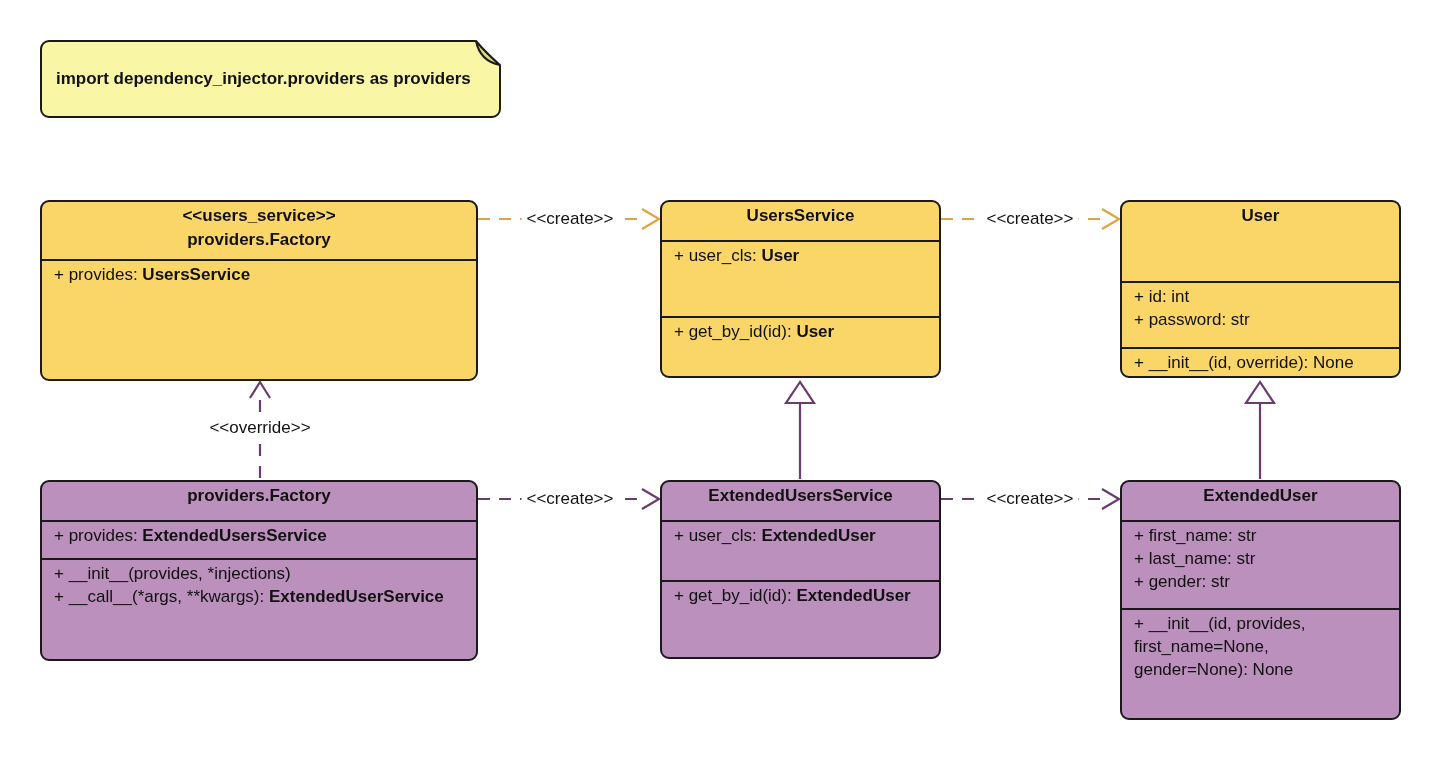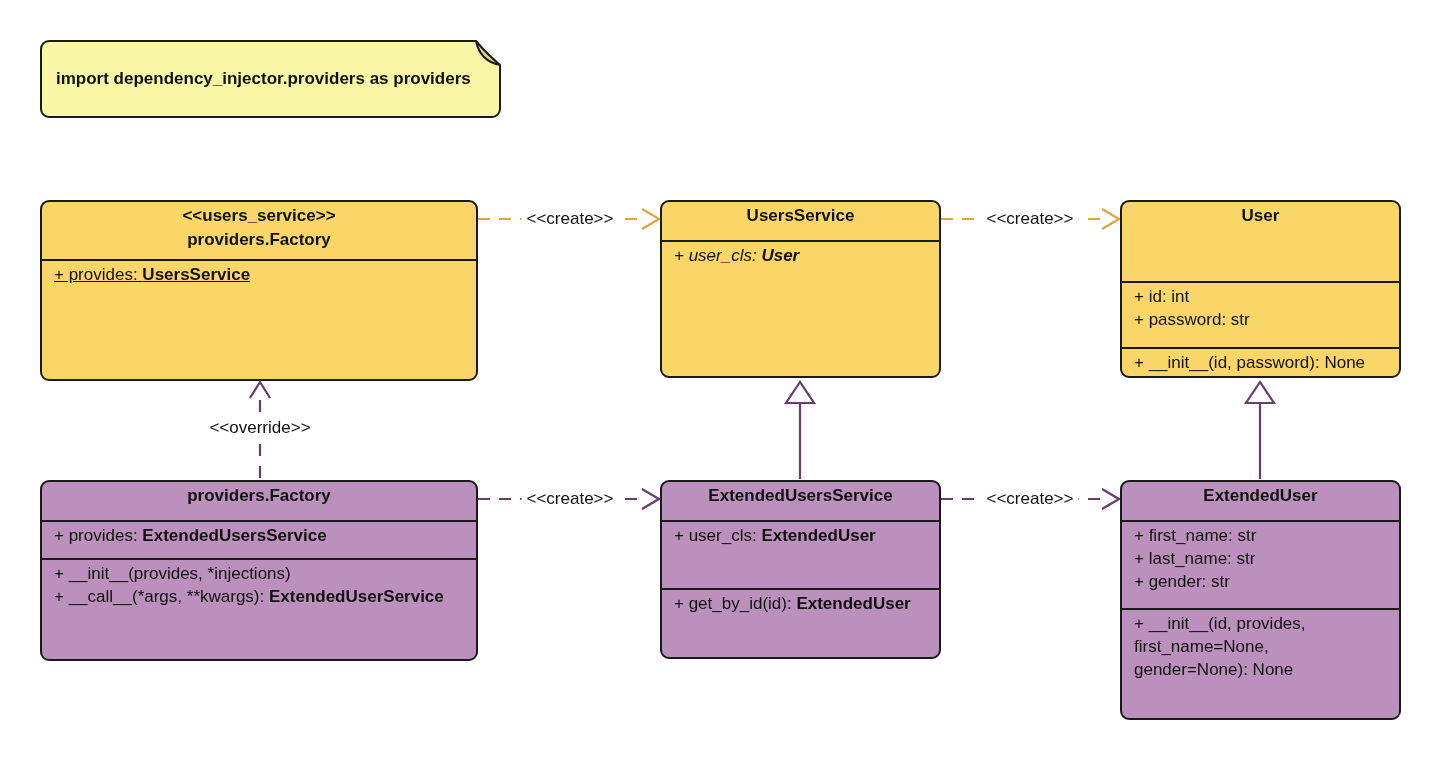--- a/index.html
+++ b/index.html
@@ -118,65 +118,68 @@
       <path d="M0 0 H26 V26 Z" fill="#ffffff"></path>
       <path d="M1 1 Q5 21 25 25 Q11 13 1 1 Z" fill="#DCD98A" stroke="#1a1a1a" stroke-width="2" stroke-linejoin="round"></path>
     </svg>
   </div>
 
   <div class="uml-class fill-yellow" style="left:40px; top:200px; width:438px; height:181px;">
     <div class="cmp title" style="height:57px;">
       <div class="line">&lt;&lt;users_service&gt;&gt;</div>
       <div class="line">providers.Factory</div>
     </div>
-    <div class="cmp" style="height:53px;text-decoration:underline;">
+    <div class="cmp" style="height:53px;">
       <div class="line"><span>+ provides: </span><b>UsersService</b></div>
     </div>
   </div>
 
   <div class="uml-class fill-yellow" style="left:660px; top:200px; width:281px; height:178px;">
     <div class="cmp title" style="height:38px;">
       <div class="line">UsersService</div>
     </div>
-    <div class="cmp" style="height:76px;font-style:italic;">
+    <div class="cmp" style="height:76px;">
       <div class="line"><span>+ user_cls: </span><b>User</b></div>
+    </div>
+    <div class="cmp grow">
+      <div class="line"><span>+ get_by_id(id): </span><b>User</b></div>
     </div>
   </div>
 
   <div class="uml-class fill-yellow" style="left:1120px; top:200px; width:281px; height:178px;">
     <div class="cmp title" style="height:38px;">
       <div class="line">User</div>
     </div>
     <div class="cmp" style="height:67px;margin-top:42px;">
       <div class="line">+ id: int</div>
       <div class="line">+ password: str</div>
     </div>
     <div class="cmp grow">
-      <div class="line">+ __init__(id, password): None</div>
+      <div class="line">+ __init__(id, override): None</div>
     </div>
   </div>
 
   <div class="uml-class fill-purple" style="left:40px; top:480px; width:438px; height:181px;">
     <div class="cmp title" style="height:38px;">
       <div class="line">providers.Factory</div>
     </div>
     <div class="cmp" style="height:38px;">
       <div class="line"><span>+ provides: </span><b>ExtendedUsersService</b></div>
     </div>
     <div class="cmp grow">
       <div class="line">+ __init__(provides, *injections)</div>
       <div class="line"><span>+ __call__(*args, **kwargs): </span><b>ExtendedUserService</b></div>
     </div>
   </div>
 
   <div class="uml-class fill-purple" style="left:660px; top:480px; width:281px; height:179px;">
     <div class="cmp title" style="height:38px;">
       <div class="line">ExtendedUsersService</div>
     </div>
-    <div class="cmp" style="height:68px;">
+    <div class="cmp" style="height:60px;">
       <div class="line"><span>+ user_cls: </span><b>ExtendedUser</b></div>
     </div>
     <div class="cmp grow">
       <div class="line"><span>+ get_by_id(id): </span><b>ExtendedUser</b></div>
     </div>
   </div>
 
   <div class="uml-class fill-purple" style="left:1120px; top:480px; width:281px; height:240px;">
     <div class="cmp title" style="height:38px;">
       <div class="line">ExtendedUser</div>

